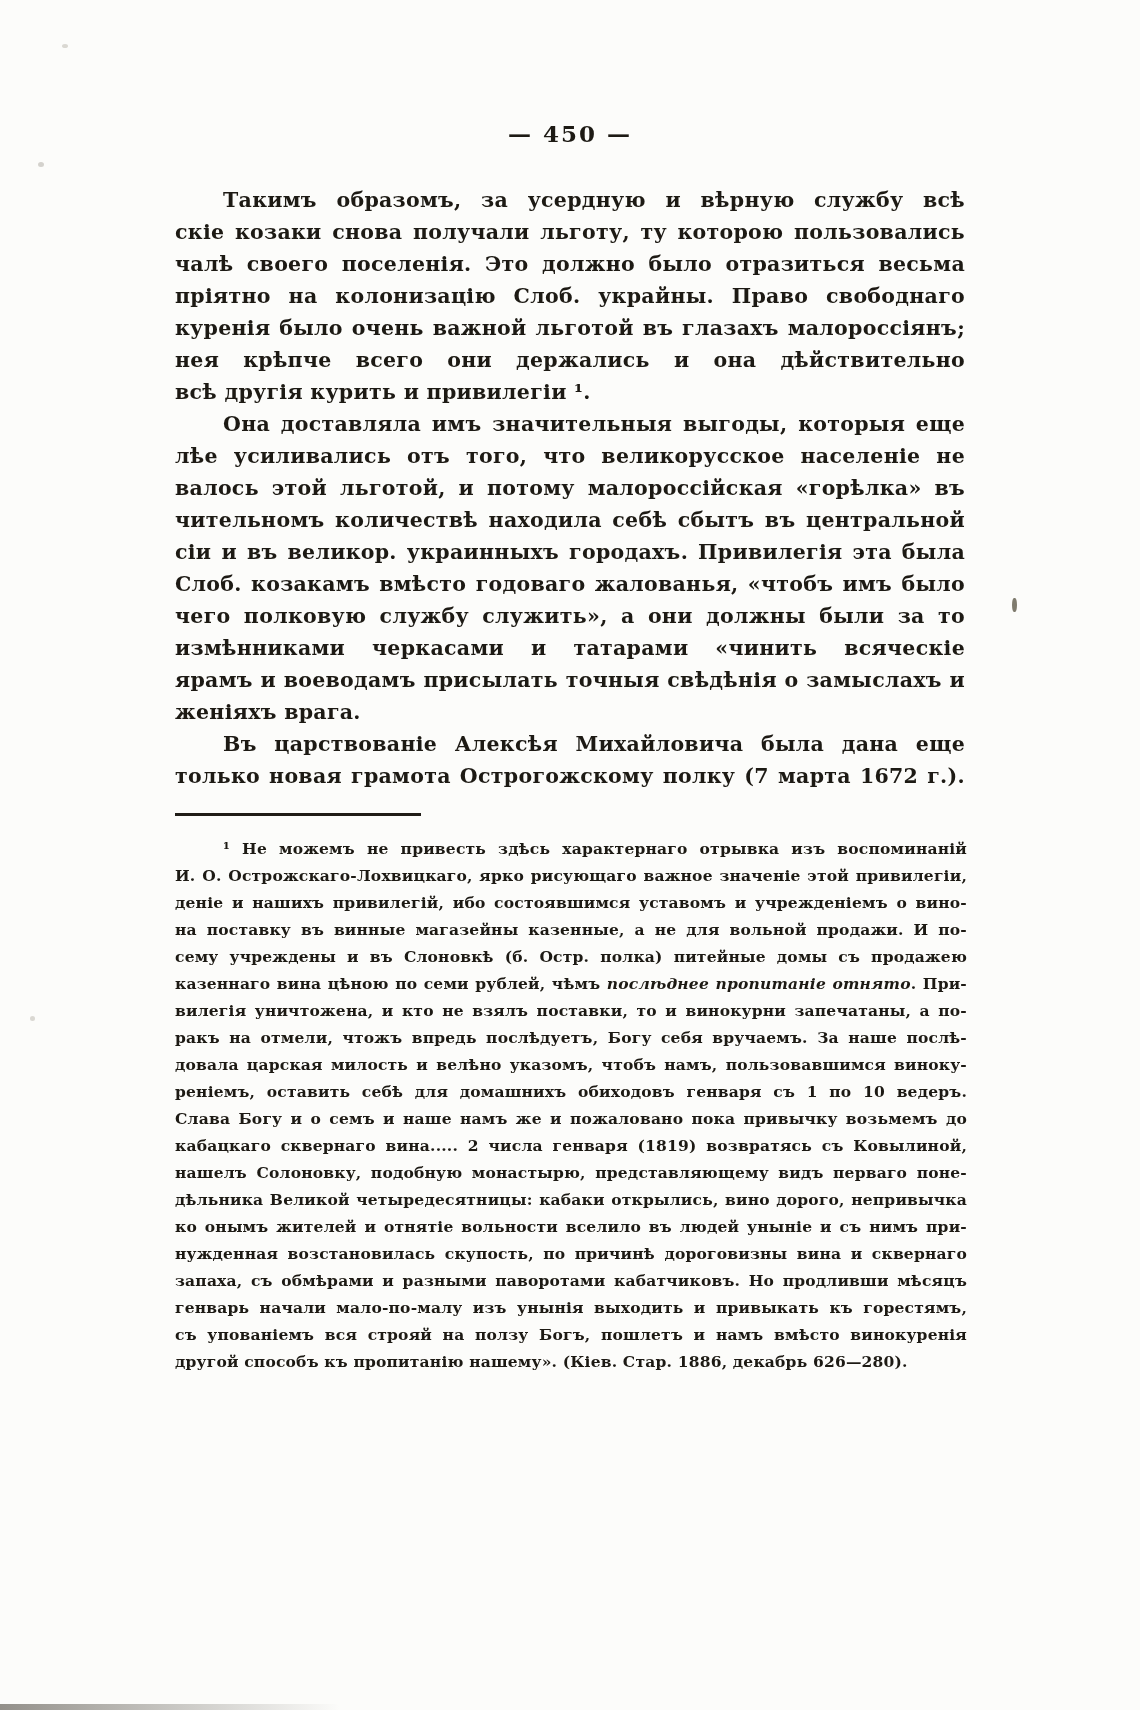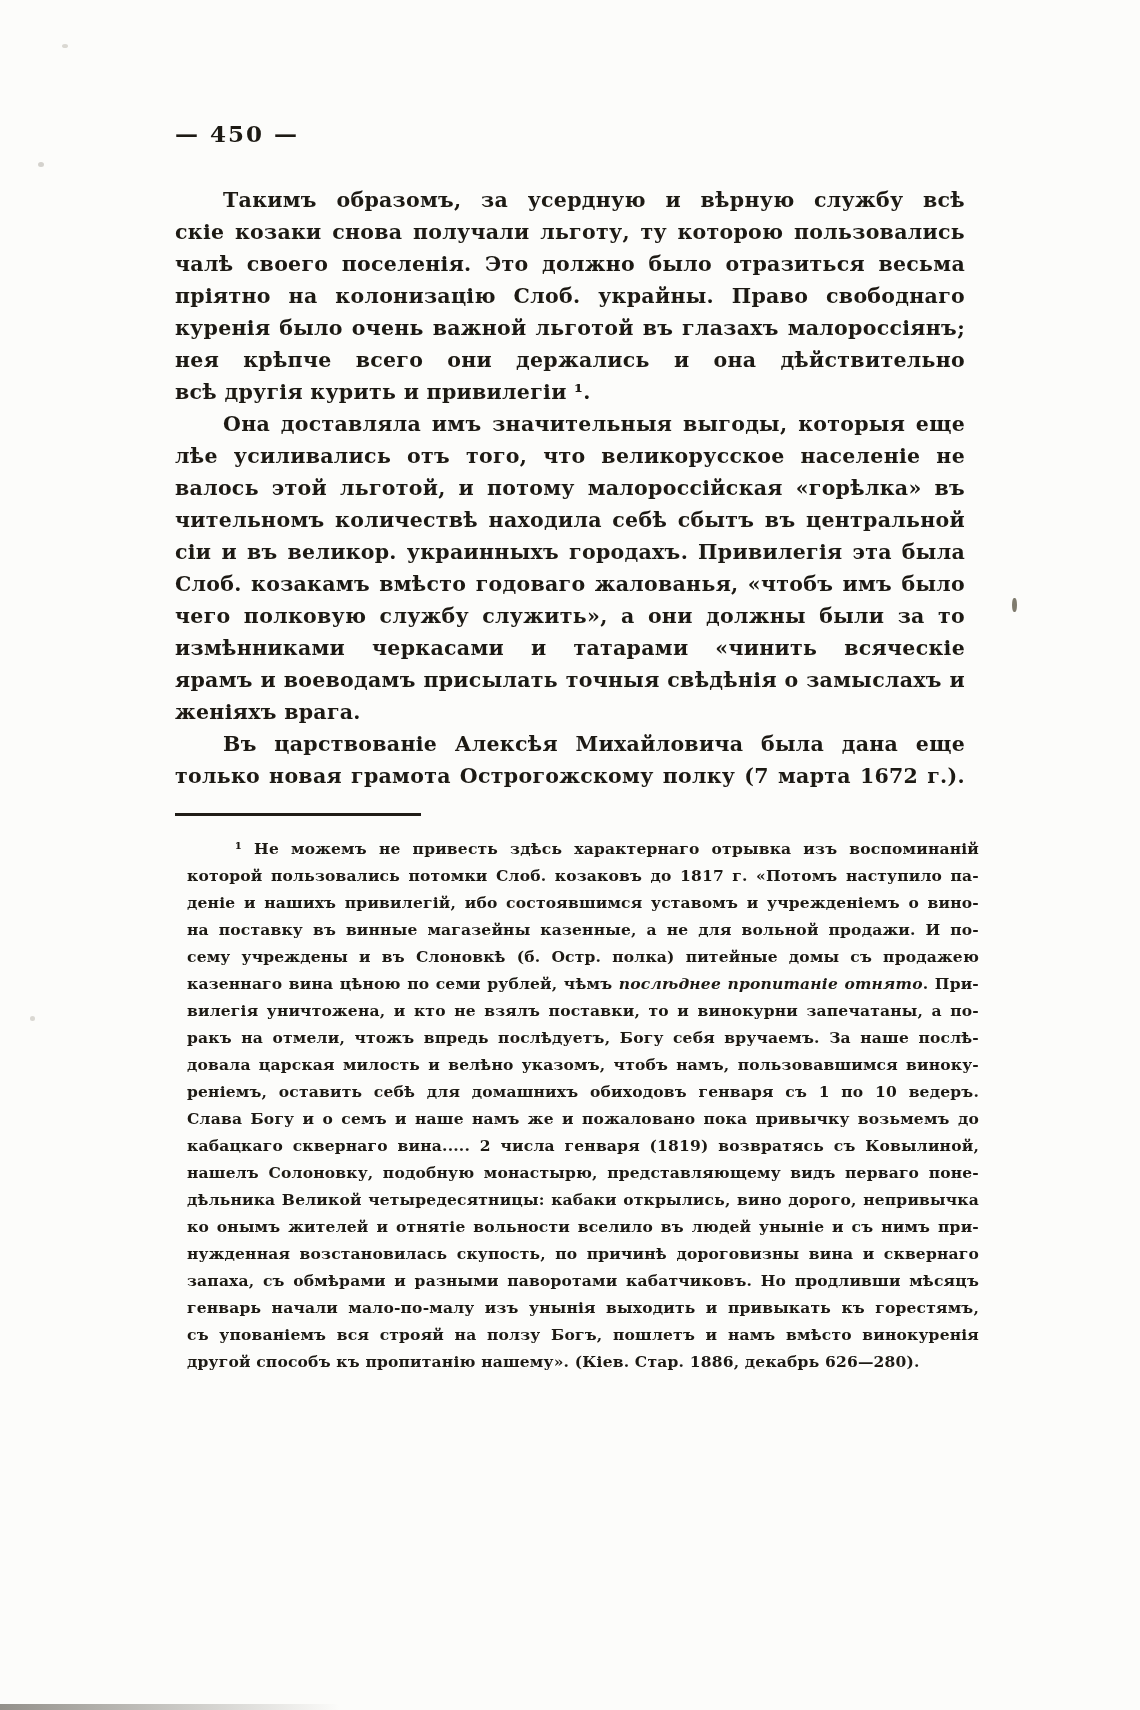--- a/index.html
+++ b/index.html
@@ -8,21 +8,21 @@
     width:1140px;height:1710px;
     margin:0 auto;
     background:#fcfcfa;
     font-family:"DejaVu Serif", serif;
     color:#1d1a14;
     overflow:hidden;
   }
   .page-number{
     position:absolute;
     top:120px;left:175px;width:790px;
-    text-align:left;
+    text-align:center;
     font-size:23px;font-weight:bold;
     letter-spacing:2px;
   }
   .main-text{
     position:absolute;
     top:184px;left:175px;width:790px;
     font-size:20.5px;font-weight:bold;
     line-height:32px;
     letter-spacing:0.3px;
   }
@@ -31,21 +31,20 @@
     top:813px;left:175px;
     width:246px;height:3px;
     background:#201d17;
   }
   .footnote-text{
     position:absolute;
     top:835px;left:175px;width:792px;
     font-size:15.5px;font-weight:bold;
     line-height:27px;
     letter-spacing:0.2px;
-    margin-left:12px;
   }
   .t-line{
     text-align:justify;
     -moz-text-align-last:justify;
     text-align-last:justify;
     height:32px;
     overflow:hidden;
     white-space:nowrap;
   }
   .footnote-text .t-line{height:27px;}
@@ -94,21 +93,21 @@
       <div class="t-line"><span>ярамъ и воеводамъ присылать точныя свѣдѣнія о замыслахъ и дви-</span></div>
       <div class="t-line lastline"><span>женіяхъ врага.</span></div>
       <div class="t-line indent"><span>Въ царствованіе Алексѣя Михайловича была дана еще одна</span></div>
       <div class="t-line"><span>только новая грамота Острогожскому полку (7 марта 1672 г.). Она</span></div>
     </div>
 
   <div class="footnote-rule"></div>
 
   <div class="footnote-text" id="footnote-text">
       <div class="t-line indent"><span>¹ Не можемъ не привесть здѣсь характернаго отрывка изъ воспоминаній</span></div>
-      <div class="t-line"><span>которой пользовались потомки Слоб. козаковъ до 1817 г. «Потомъ наступило па-</span></div>
+      <div class="t-line"><span>И. О. Острожскаго-Лохвицкаго, ярко рисующаго важное значеніе этой привилегіи,</span></div>
       <div class="t-line"><span>деніе и нашихъ привилегій, ибо состоявшимся уставомъ и учрежденіемъ о вино-</span></div>
       <div class="t-line"><span>на поставку въ винные магазейны казенные, а не для вольной продажи. И по-</span></div>
       <div class="t-line"><span>сему учреждены и въ Слоновкѣ (б. Остр. полка) питейные домы съ продажею</span></div>
       <div class="t-line"><span>казеннаго вина цѣною по семи рублей, чѣмъ </span><i>послѣднее пропитаніе отнято</i><span>. При-</span></div>
       <div class="t-line"><span>вилегія уничтожена, и кто не взялъ поставки, то и винокурни запечатаны, а по-</span></div>
       <div class="t-line"><span>ракъ на отмели, чтожъ впредь послѣдуетъ, Богу себя вручаемъ. За наше послѣ-</span></div>
       <div class="t-line"><span>довала царская милость и велѣно указомъ, чтобъ намъ, пользовавшимся виноку-</span></div>
       <div class="t-line"><span>реніемъ, оставить себѣ для домашнихъ обиходовъ генваря съ 1 по 10 ведеръ.</span></div>
       <div class="t-line"><span>Слава Богу и о семъ и наше намъ же и пожаловано пока привычку возьмемъ до</span></div>
       <div class="t-line"><span>кабацкаго сквернаго вина..... 2 числа генваря (1819) возвратясь съ Ковылиной,</span></div>

